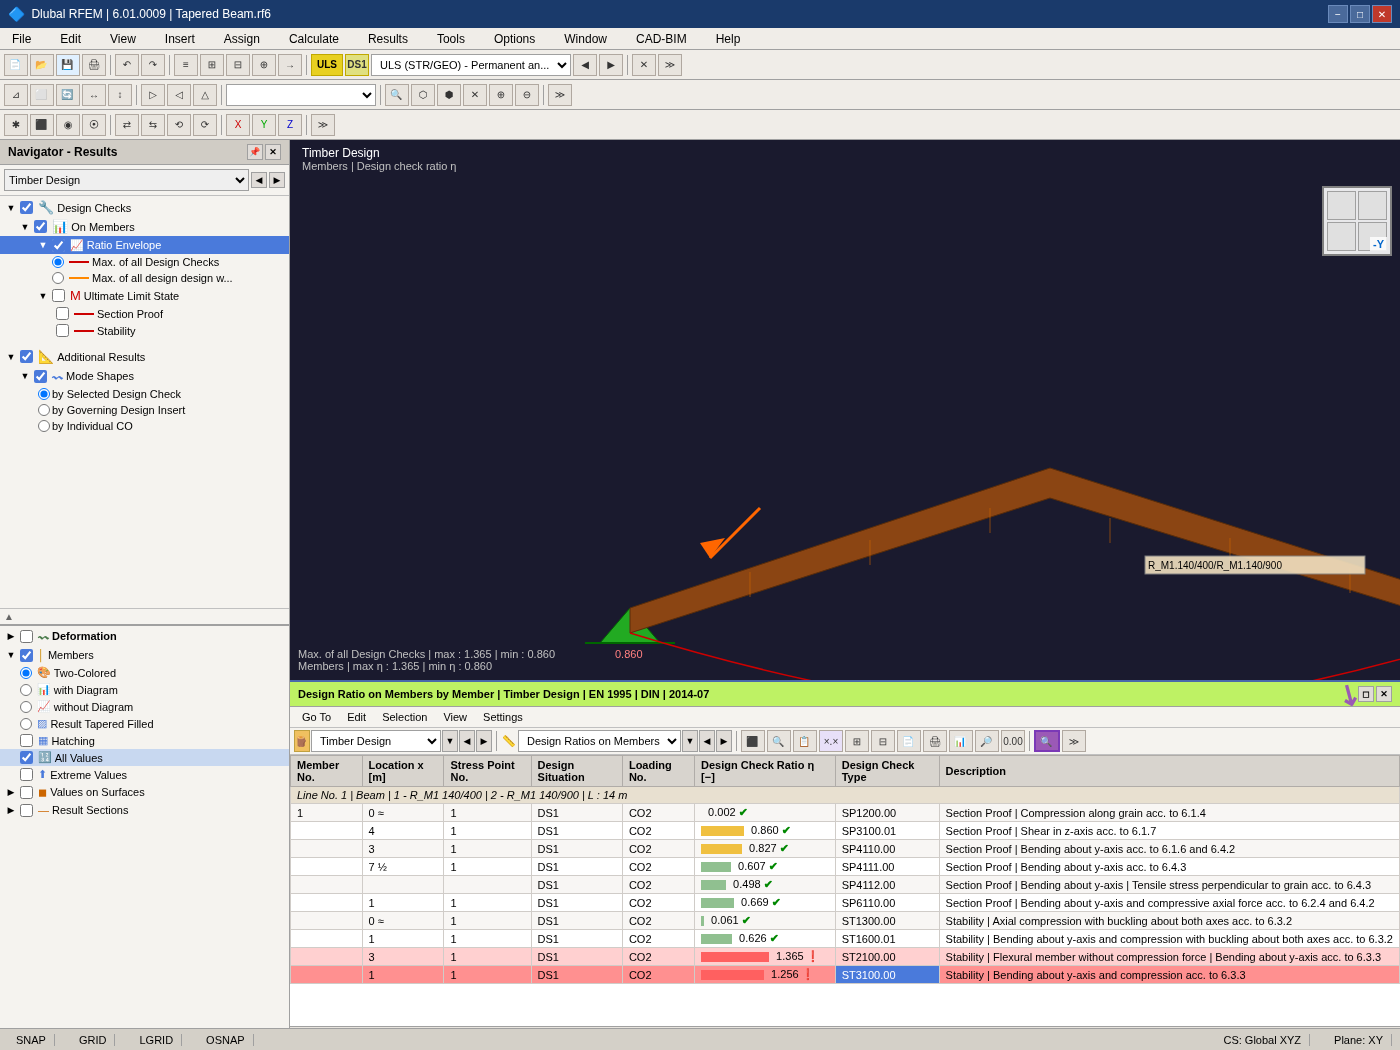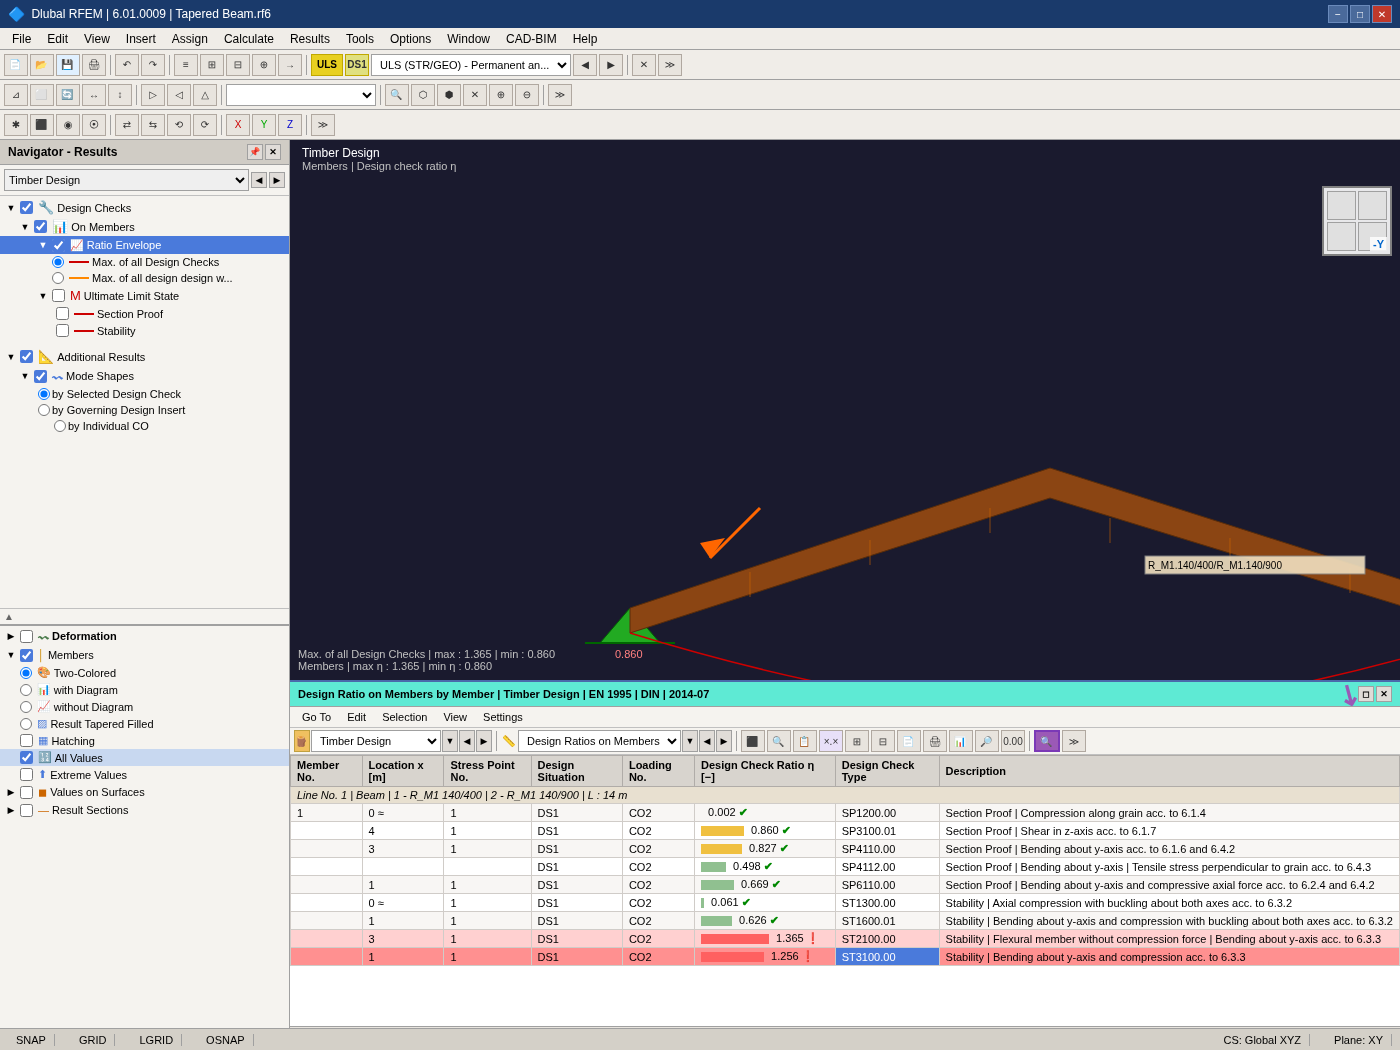--- a/index.html
+++ b/index.html
@@ -6,21 +6,21 @@
     body { font-family: 'Segoe UI', Tahoma, Geneva, Verdana, sans-serif; font-size: 11px; background: #d4d0c8; overflow: hidden; width: 1400px; height: 1050px; }
 
     
     .title-bar { background: #1a3a6b; color: white; height: 28px; display: flex; align-items: center; justify-content: space-between; padding: 0 8px; font-size: 12px; }
     .title-bar-left { display: flex; align-items: center; gap: 6px; }
     .title-bar-controls { display: flex; gap: 2px; }
     .title-btn { width: 20px; height: 18px; background: #4a6a9b; border: 1px solid #6a8abb; color: white; font-size: 10px; cursor: pointer; display: flex; align-items: center; justify-content: center; }
     .title-btn.close { background: #c0392b; }
 
     
-    .menu-bar { background: #f0ede8; height: 22px; display: flex; align-items: center; padding: 0 4px; border-bottom: 1px solid #a0a0a0; }
+    .menu-bar { background: #f0ede8; height: 22px; display: flex; align-items: center; padding: 0 4px; border-bottom: 1px solid #a0a0a0; gap: 13px; }
     .menu-item { padding: 2px 8px; font-size: 12px; cursor: pointer; color: #000; }
 
     
     .toolbar { background: #f0ede8; height: 30px; display: flex; align-items: center; padding: 2px 4px; border-bottom: 1px solid #a0a0a0; gap: 2px; overflow: hidden; }
     .toolbar2 { background: #f0ede8; height: 30px; display: flex; align-items: center; padding: 2px 4px; border-bottom: 1px solid #a0a0a0; gap: 2px; overflow: hidden; }
     .toolbar3 { background: #f0ede8; height: 30px; display: flex; align-items: center; padding: 2px 4px; border-bottom: 1px solid #a0a0a0; gap: 2px; overflow: hidden; }
     .tb-btn { width: 24px; height: 22px; background: #e8e4de; border: 1px solid #b0a8a0; display: flex; align-items: center; justify-content: center; cursor: pointer; font-size: 10px; color: #333; }
     .tb-sep { width: 1px; height: 20px; background: #a0a0a0; margin: 0 2px; }
     .tb-combo { height: 22px; background: white; border: 1px solid #a0a0a0; padding: 0 4px; font-size: 11px; min-width: 100px; }
     .uls-badge { background: #e8d020; color: #000; font-weight: bold; font-size: 10px; padding: 2px 5px; border: 1px solid #c0a800; height: 22px; display: flex; align-items: center; }
@@ -30,21 +30,21 @@
     .nav-tree { flex: 1; overflow-y: auto; padding: 2px 0; }
     .tree-item { display: flex; align-items: center; padding: 2px 4px; cursor: pointer; user-select: none; }
     .tree-item.selected { background: #4a7adb; color: white; }
     .tree-item.selected .tree-label { color: white; }
     .tree-expand { width: 14px; height: 14px; display: inline-flex; align-items: center; justify-content: center; font-size: 9px; cursor: pointer; }
     .tree-checkbox { width: 13px; height: 13px; margin: 0 2px; accent-color: #4a7adb; }
     .tree-radio { width: 12px; height: 12px; margin: 0 2px; }
     .tree-label { font-size: 11px; color: #000; }
     .tree-color-line { width: 20px; height: 2px; background: #cc0000; display: inline-block; margin: 0 3px; }
     .tree-color-line-orange { width: 20px; height: 2px; background: #ff8800; display: inline-block; margin: 0 3px; }
-    .results-title-bar { background: #5eead4; border-bottom: 1px solid #a0a0a0; padding: 4px 8px; display: flex; align-items: center; justify-content: space-between; font-size: 12px; font-weight: bold; }
+    .results-title-bar { background: #bef264; border-bottom: 1px solid #a0a0a0; padding: 4px 8px; display: flex; align-items: center; justify-content: space-between; font-size: 12px; font-weight: bold; }
     .results-menu-bar { background: #f5f3ef; border-bottom: 1px solid #c0c0c0; padding: 2px 8px; display: flex; align-items: center; gap: 8px; font-size: 11px; }
     .results-menu-item { cursor: pointer; padding: 2px 4px; }
     .results-toolbar { background: #f5f3ef; border-bottom: 1px solid #c0c0c0; padding: 2px 4px; display: flex; align-items: center; gap: 2px; }
     .results-combo { height: 22px; background: white; border: 1px solid #a0a0a0; padding: 0 4px; font-size: 11px; }
     .results-table { flex: 1; overflow: auto; }
     .results-footer { background: #e8e4de; border-top: 1px solid #a0a0a0; display: flex; align-items: center; height: 24px; gap: 0; }
     .footer-tab { padding: 3px 8px; font-size: 10px; border-right: 1px solid #c0c0c0; cursor: pointer; background: #f0ede8; white-space: nowrap; }
     .footer-tab.active { background: white; font-weight: bold; }
     .footer-nav { display: flex; align-items: center; gap: 2px; padding: 0 4px; border-right: 1px solid #c0c0c0; }
     .footer-nav-btn { width: 18px; height: 18px; background: #e0dcd8; border: 1px solid #a0a0a0; display: flex; align-items: center; justify-content: center; cursor: pointer; font-size: 9px; }
@@ -263,21 +263,21 @@
       <div class="tree-item" style="padding-left:36px;">
         <input type="radio" class="tree-radio" checked="" name="mode-type" style="">
         <span class="tree-label">by Selected Design Check</span>
       </div>
 
       <div class="tree-item" style="padding-left:36px;">
         <input type="radio" class="tree-radio" name="mode-type" style="">
         <span class="tree-label">by Governing Design Insert</span>
       </div>
 
-      <div class="tree-item" style="padding-left:52px;">
+      <div class="tree-item" style="padding-left:36px;">
         <input type="radio" class="tree-radio" name="mode-type" style="">
         <span class="tree-label">by Individual CO</span>
       </div>
     </div>
 
     <div style="display:flex; justify-content:space-between; align-items:center; padding:2px 4px; border-top:1px solid #c0c0c0;">
       <div style="font-size:10px; color:#666;">▲</div>
     </div>
 
     <div style="flex:1; overflow-y:auto; border-top:2px solid #a0a0a0;">
@@ -527,20 +527,33 @@
     <td>CO2</td>
     <td>
       <span class="ratio-bar ratio-bar-warn" style="width:41px;"></span>
       0.827 <span class="check-ok">✔</span>
     </td>
     <td style="">SP4110.00</td>
     <td>Section Proof | Bending about y-axis acc. to 6.1.6 and 6.4.2</td>
   </tr>
               <tr>
     <td></td>
+    <td>7 ½</td>
+    <td>1</td>
+    <td>DS1</td>
+    <td>CO2</td>
+    <td>
+      <span class="ratio-bar" style="width:30px;"></span>
+      0.607 <span class="check-ok">✔</span>
+    </td>
+    <td style="">SP4111.00</td>
+    <td>Section Proof | Bending about y-axis acc. to 6.4.3</td>
+  </tr>
+              <tr>
+    <td></td>
     <td></td>
     <td></td>
     <td>DS1</td>
     <td>CO2</td>
     <td>
       <span class="ratio-bar" style="width:25px;"></span>
       0.498 <span class="check-ok">✔</span>
     </td>
     <td style="">SP4112.00</td>
     <td>Section Proof | Bending about y-axis | Tensile stress perpendicular to grain acc. to 6.4.3</td>

